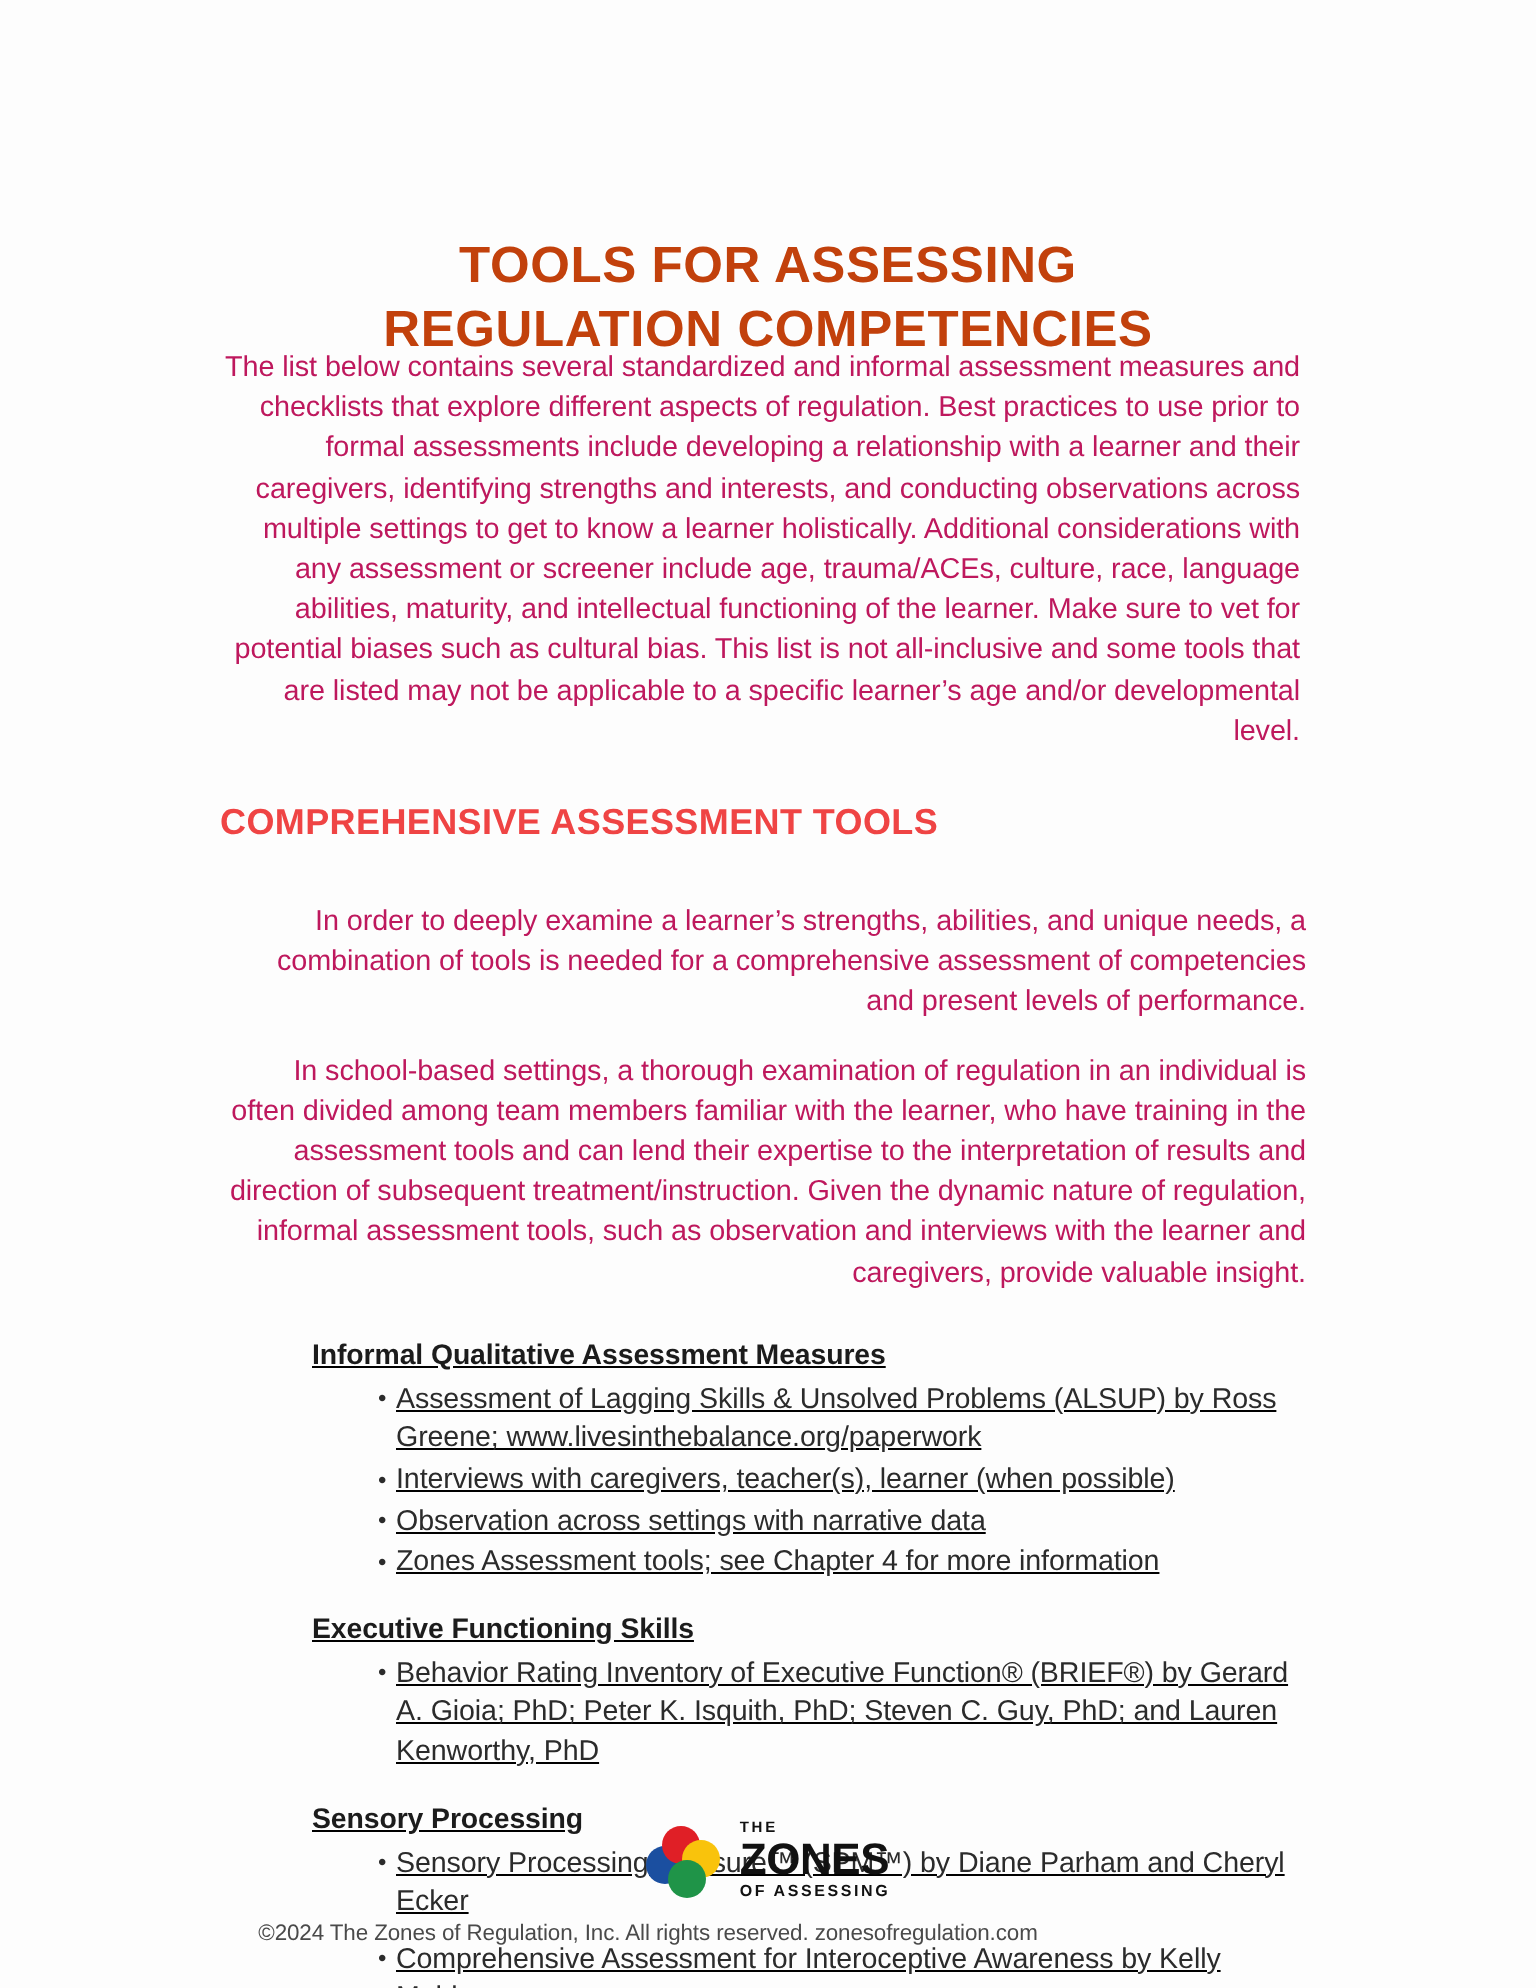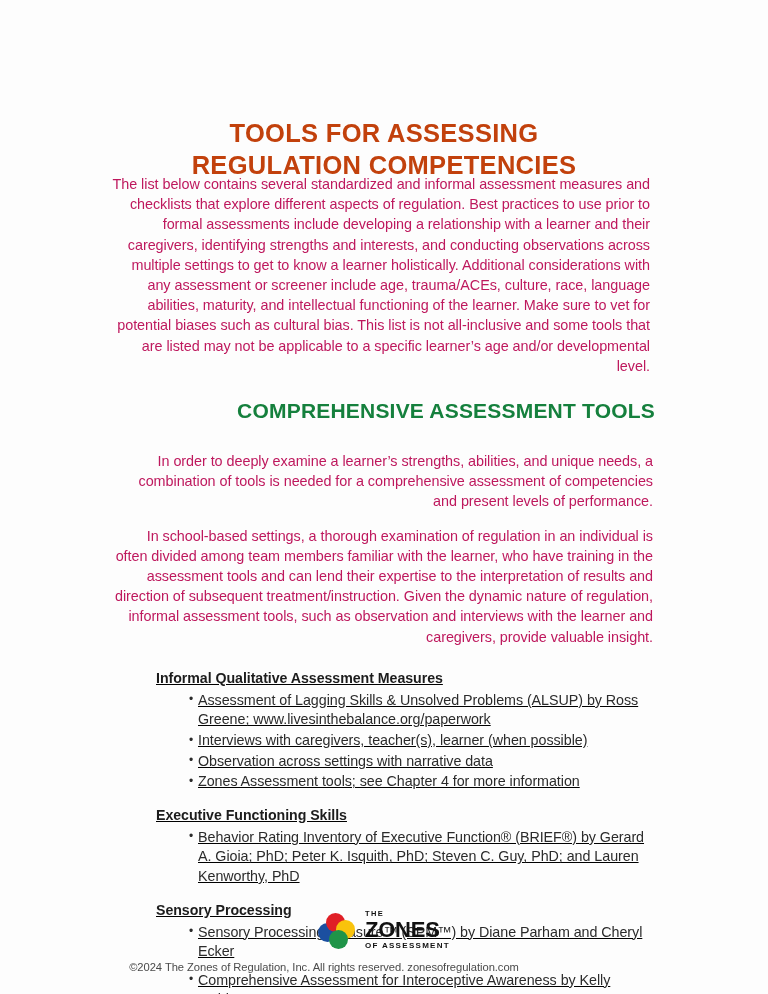--- a/index.html
+++ b/index.html
@@ -54,27 +54,26 @@
     line-height: 20.2px;
     margin: 0 0 0 0;
     letter-spacing: -0.05px;
     text-align: right;
   }
 
   .para-intro { width: 540px; }
 
   
   .section-heading {
-    color: #15803d;
-    font-size: 21px;
+    color: #ef4444;
+    font-size: 18px;
     font-weight: bold;
     letter-spacing: 0.2px;
     margin: 24px 0 0 0;
     line-height: 22px;
-    text-align: right;
   }
 
   .sub-block { margin-top: 29px; margin-left: 3px; width: 540px; }
   .sub-block.second { margin-top: 14px; }
 
   
   .subsections {
     margin-top: 22px;
     margin-left: 46px;
   }
@@ -246,20 +245,20 @@
     <div class="logo">
       <div class="logo-mark">
         <span class="dot dot-blue"></span>
         <span class="dot dot-red"></span>
         <span class="dot dot-yellow"></span>
         <span class="dot dot-green"></span>
       </div>
       <div class="logo-text">
         <span class="logo-the">THE</span>
         <span class="logo-zones">ZONES</span>
-        <span class="logo-of">OF ASSESSMENT</span>
+        <span class="logo-of">OF ASSESSING</span>
       </div>
     </div>
   </div>
 
   <div class="footer">©2024 The Zones of Regulation, Inc. All rights reserved. zonesofregulation.com</div>
 
 </div>
 
 </body></html>

